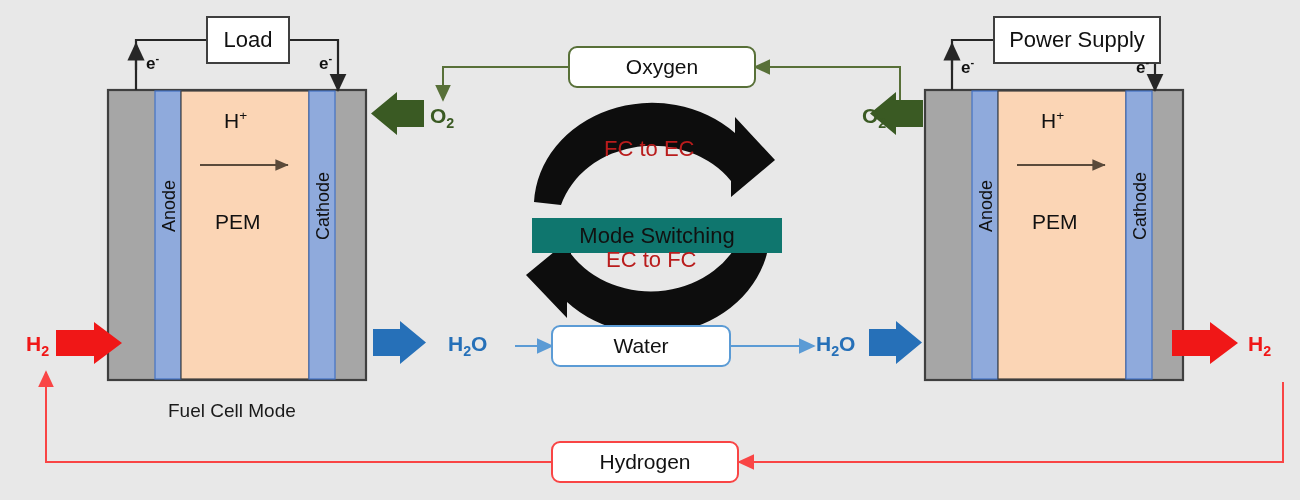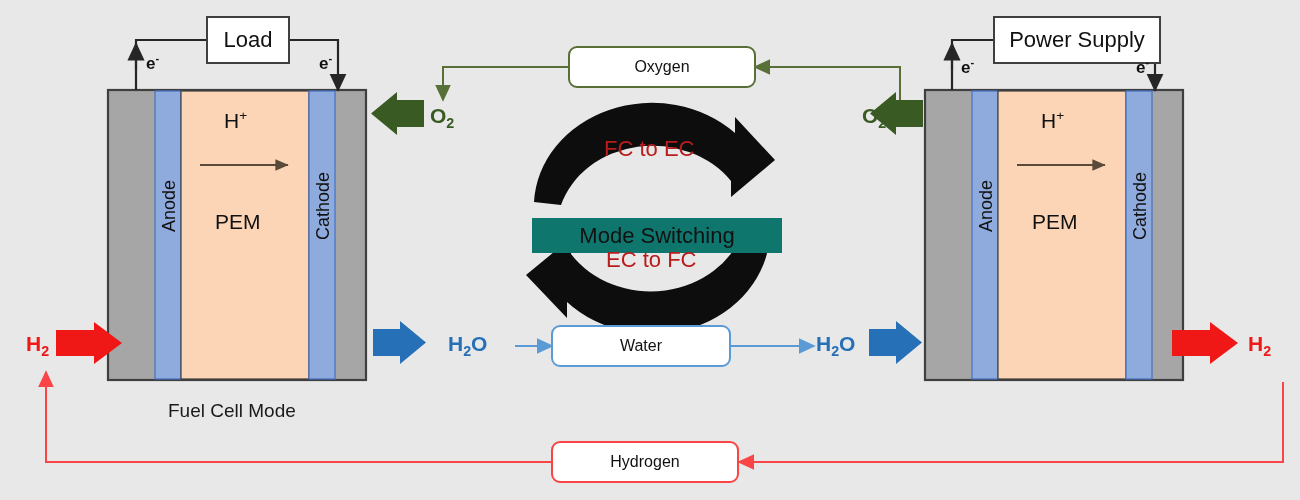--- a/index.html
+++ b/index.html
@@ -23,21 +23,21 @@
   .o2-label{font-size:21px;font-weight:bold;color:#3a5a23;}
   .h2o-label{font-size:21px;font-weight:bold;color:#2670b8;}
   .h2-label{font-size:21px;font-weight:bold;color:#f01717;}
   .sub{font-size:0.68em;vertical-align:sub;}
   .sup{font-size:0.65em;vertical-align:super;}
 
   
   .box{position:absolute;display:flex;align-items:center;justify-content:center;
        background:#ffffff;box-sizing:border-box;}
   .box-sq{border:2px solid #3f3f3f;border-radius:0;font-size:22px;color:#111;}
-  .box-round{border-radius:9px;font-size:16px;color:#111;}
+  .box-round{border-radius:9px;font-size:21px;color:#111;}
   .box-green{border:2px solid #587038;}
   .box-blue{border:2px solid #5b9bd5;}
   .box-red{border:2px solid #f94545;align-items:center;}
 
   .cycle-label{position:absolute;font-size:22px;color:#b91c1c;white-space:nowrap;}
   .mode-switch-box{position:absolute;background:#0f766e;display:flex;
        align-items:center;justify-content:center;font-size:22px;color:#111;border:none;margin-top:24px;}
 </style>
 </head>
 <body>

